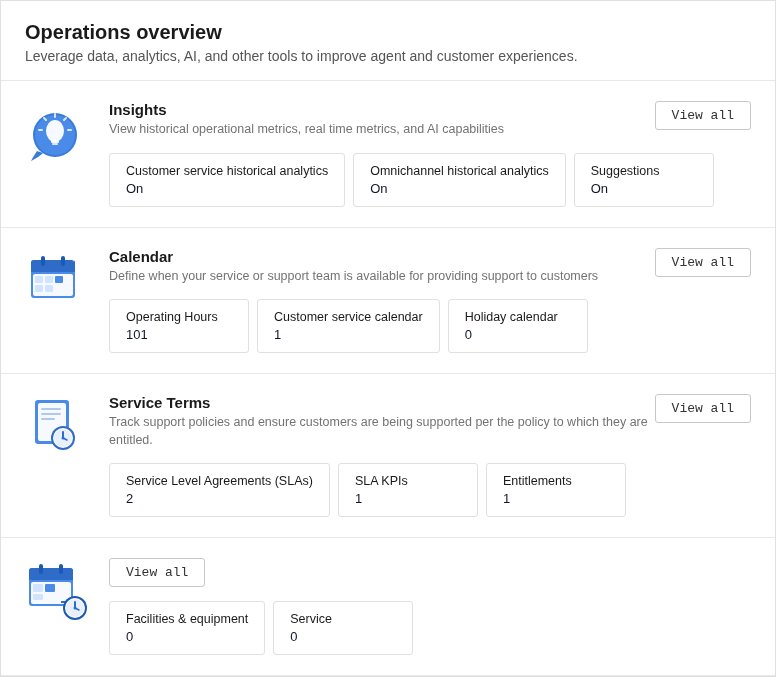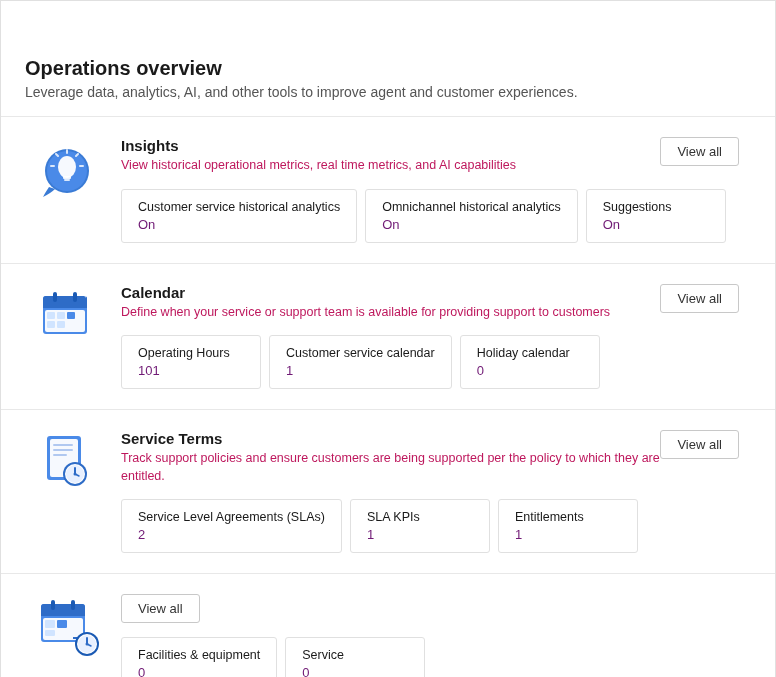--- a/index.html
+++ b/index.html
@@ -13,36 +13,35 @@
     .page-container {
       background: #fff;
       border: 1px solid #e0e0e0;
       margin: 0;
       padding: 0;
     }
     .page-header {
       padding: 20px 24px 16px;
       background: #fff;
       border-bottom: 1px solid #e8e8e8;
-      margin-top: 36px;
     }
     .page-title {
       font-size: 20px;
       font-weight: 600;
       color: #1a1a1a;
       margin-bottom: 4px;
     }
     .page-subtitle {
       font-size: 14px;
       color: #555;
     }
     .section {
       background: #fff;
       border-bottom: 1px solid #e8e8e8;
-      padding: 20px 36px;
+      padding: 20px 24px;
     }
     .section-inner {
       display: flex;
       align-items: flex-start;
       gap: 20px;
     }
     .section-icon {
       width: 64px;
       height: 64px;
       flex-shrink: 0;
@@ -57,34 +56,35 @@
       margin-bottom: 14px;
     }
     .section-title {
       font-size: 15px;
       font-weight: 600;
       color: #1a1a1a;
       margin-bottom: 3px;
     }
     .section-desc {
       font-size: 12.5px;
-      color: #be185d;
+      color: #737373;
       max-width: 560px;
       line-height: 1.4;
     }
     .view-all-btn {
       background: #fff;
       border: 1px solid #c8c8c8;
       border-radius: 3px;
       padding: 6px 16px;
       font-size: 13px;
       color: #333;
       cursor: pointer;
       white-space: nowrap;
       flex-shrink: 0;
+      font-family: Liberation Mono, monospace;
     }
     .cards-row {
       display: flex;
       gap: 8px;
       flex-wrap: wrap;
     }
     .card {
       background: #fff;
       border: 1px solid #e0e0e0;
       border-radius: 3px;
@@ -92,21 +92,21 @@
       min-width: 140px;
     }
     .card-label {
       font-size: 12.5px;
       font-weight: 500;
       color: #1a1a1a;
       margin-bottom: 3px;
     }
     .card-value {
       font-size: 13px;
-      color: #701a75;
+      color: #0f172a;
     }
   </style>
 </head>
 <body>
 
 <div class="page-container">
 
   <div class="page-header">
     <div class="page-title">Operations overview</div>
     <div class="page-subtitle">Leverage data, analytics, AI, and other tools to improve agent and customer experiences.</div>

